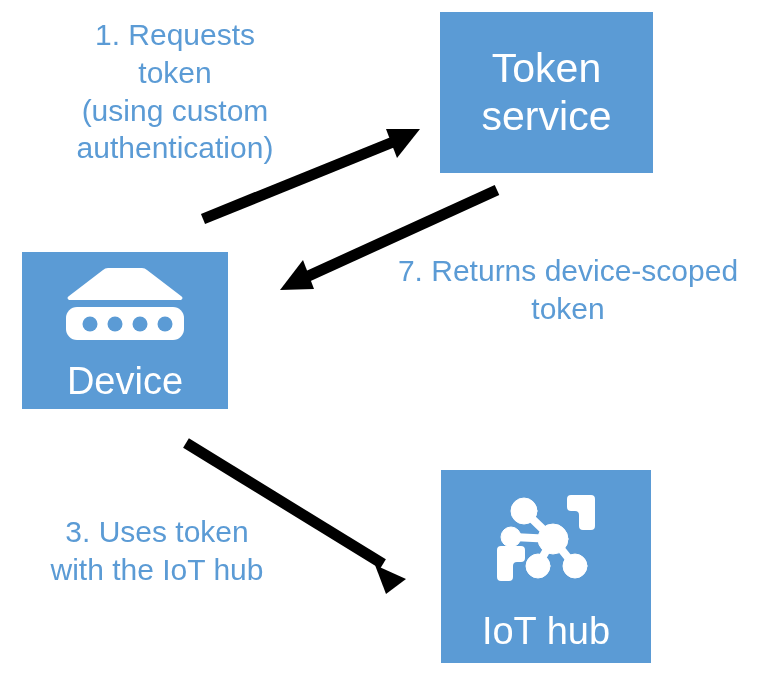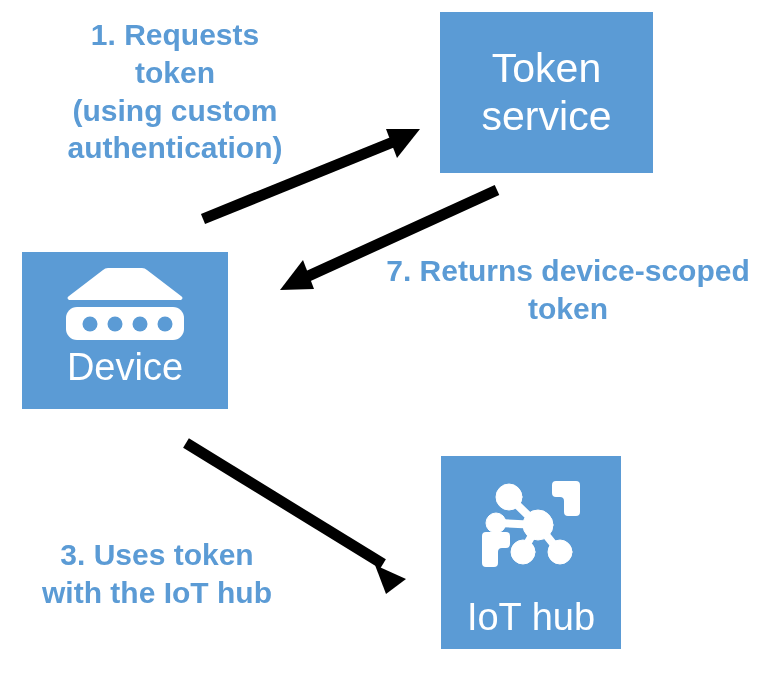--- a/index.html
+++ b/index.html
@@ -51,27 +51,27 @@
   #node-device {
     left: 22px;
     top: 252px;
     width: 206px;
     height: 157px;
     justify-content: flex-start;
     padding-top: 14px;
   }
   #node-device .node-label {
     font-size: 38px;
-    margin-top: 4px;
+    margin-top: 18px;
   }
 
   #node-iot-hub {
     left: 441px;
-    top: 456px;
-    width: 180px;
+    top: 470px;
+    width: 210px;
     height: 193px;
     justify-content: flex-start;
     padding-top: 12px;
   }
   #node-iot-hub .node-label {
     font-size: 38px;
     margin-top: 16px;
   }
 
   
@@ -82,37 +82,37 @@
   #device-icon-wrap { width: 130px; height: 76px; }
   #iothub-icon-wrap { width: 112px; height: 112px; }
 
   
   .step-label {
     position: absolute;
     color: #5b9bd5;
     font-size: 30px;
     line-height: 1.26;
     white-space: pre-line;
-    font-weight: 700;
+    font-weight: 400;
   }
   #step-1-label {
     left: 10px;
     top: 16px;
     width: 330px;
     text-align: center;
   }
   #step-2-label {
     left: 368px;
     top: 252px;
     width: 400px;
     text-align: center;
   }
   #step-3-label {
     left: 12px;
-    top: 536px;
+    top: 513px;
     width: 290px;
     text-align: center;
   }
 
   
   #arrows-layer {
     position: absolute;
     left: 0;
     top: 0;
     width: 780px;

